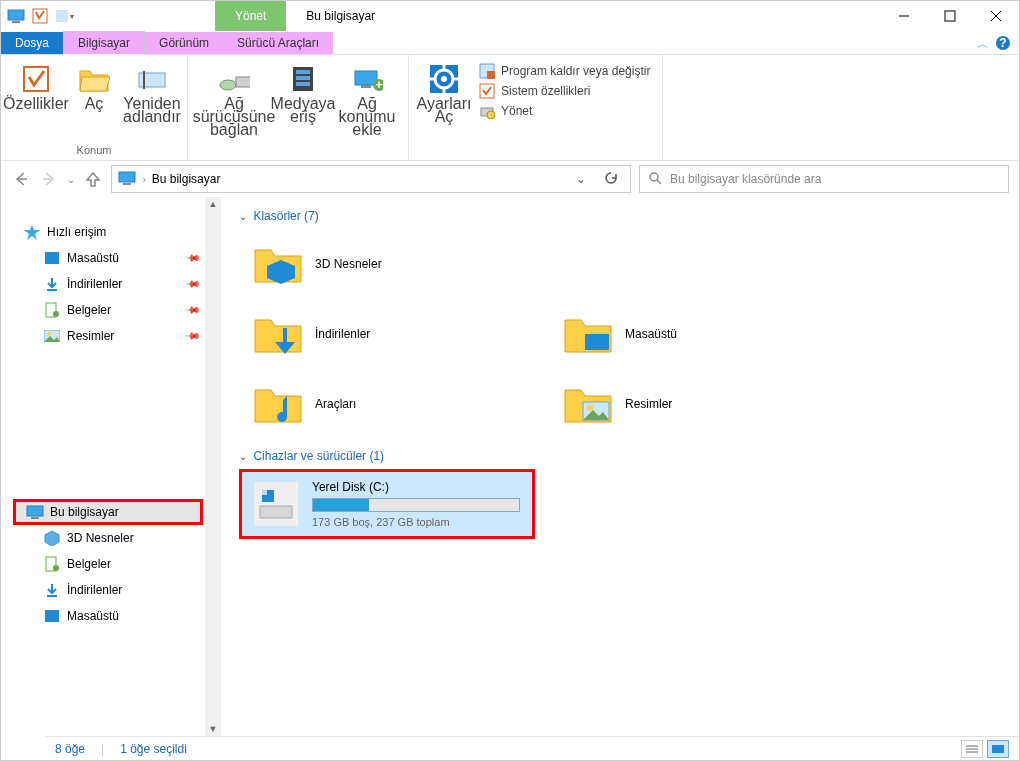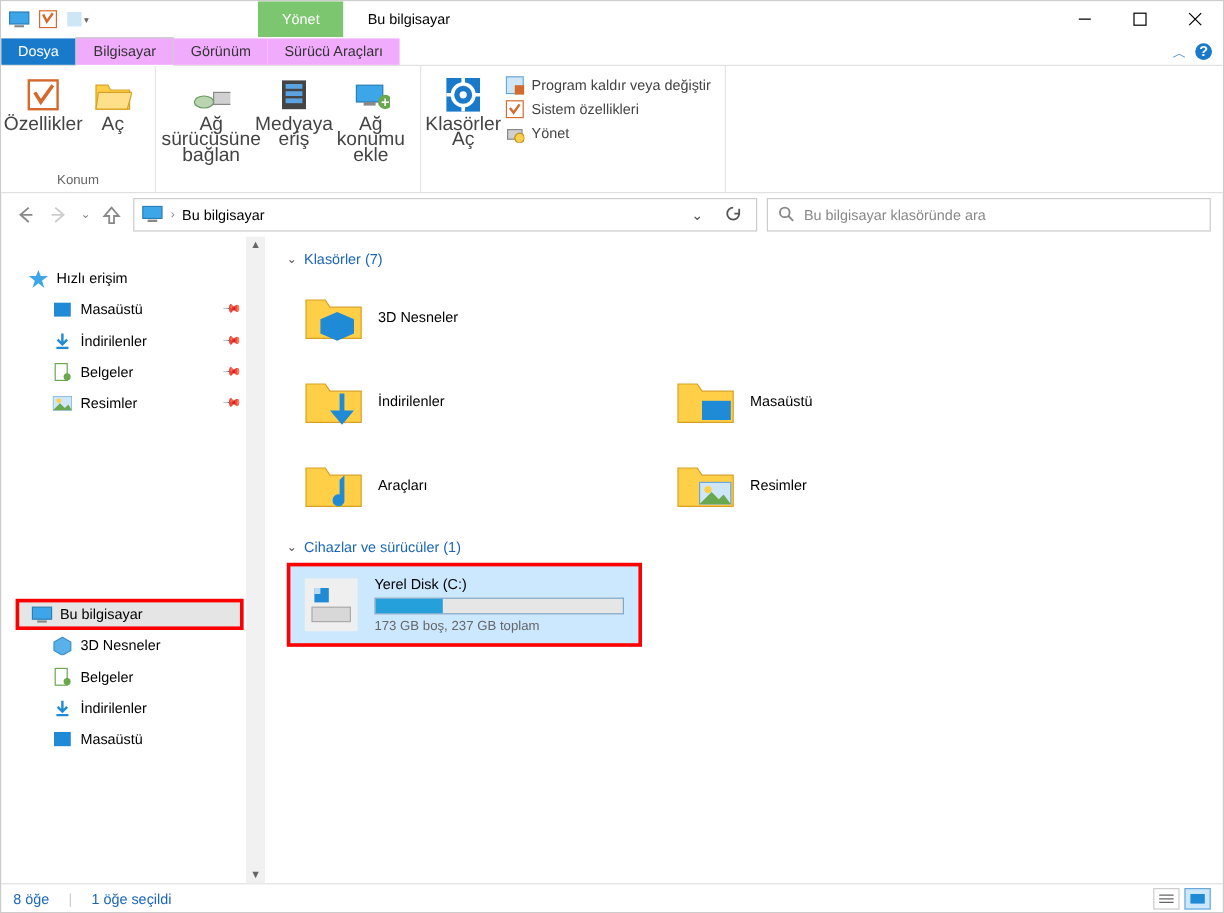--- a/index.html
+++ b/index.html
@@ -63,21 +63,21 @@
 
 .drive-tile { width: 296px; border: 3px solid #ff0000; background: #cce8ff; display: flex; align-items: center; gap: 14px; padding: 8px 12px; }
 .drive-ic { width: 44px; height: 44px; background: #efefef; display: flex; flex-direction: column; align-items: center; justify-content: center; gap: 2px; }
 .drive-info { flex: 1; display: flex; flex-direction: column; gap: 4px; }
 .drive-name { color: #000; }
 .drive-bar { width: 100%; height: 14px; border: 1px solid #7fa8c9; background: #e6e6e6; position: relative; }
 .drive-bar-fill { position: absolute; left: 0; top: 0; bottom: 0; width: 27%; background: #26a0da; }
 .drive-sub { color: #666; font-size: 11px; }
 
 
-.statusbar { height: 24px; border-top: 1px solid #e0e0e0; display: flex; align-items: center; padding: 0 10px; gap: 16px; color: #1a66b8; }
+.statusbar { height: 24px; border-top: 1px solid #e0e0e0; display: flex; align-items: center; padding: 0 10px; gap: 16px; color: #1a66b8; margin-left: 44px; }
 .statusbar .sep { color: #ccc; }
 .statusbar-right { margin-left: auto; display: flex; gap: 4px; }
 .view-btn { width: 22px; height: 18px; border: 1px solid #ccc; display: flex; align-items: center; justify-content: center; }
 
 
 .sq { width: 14px; height: 12px; }
 </style>
 </head>
 <body>
 
@@ -152,20 +152,30 @@
       </div>
       <div class="ribbon-btn">
         <div class="ic">
             <svg width="32" height="28">
               <path d="M2 8 L2 26 L30 26 L30 10 L14 10 L12 6 L2 6 Z" fill="#ffcf48" stroke="#d9a124"></path>
               <path d="M4 12 L32 12 L28 26 L2 26 Z" fill="#ffe08a" stroke="#d9a124"></path>
             </svg>
           </div>
         <div class="lbl">Aç</div>
       </div>
+      <div class="ribbon-btn">
+        <div class="ic">
+            <svg width="32" height="28">
+              <rect x="3" y="8" width="26" height="14" fill="#cfe6f7" stroke="#6aa8d8"></rect>
+              <line x1="8" y1="6" x2="8" y2="24" stroke="#555" stroke-width="2"></line>
+            </svg>
+          </div>
+        <div class="lbl">Yeniden
+adlandır</div>
+      </div>
     </div>
     <div class="ribbon-group-title">Konum</div>
   </div>
 
   <div class="ribbon-group">
     <div class="ribbon-buttons">
       <div class="ribbon-btn" style="width:80px;">
         <div class="ic">
             <svg width="36" height="28">
               <ellipse cx="10" cy="20" rx="8" ry="5" fill="#b8d4b0" stroke="#6a9a5e"></ellipse>
@@ -211,21 +221,21 @@
               <circle cx="16" cy="16" r="9" fill="none" stroke="#fff" stroke-width="3"></circle>
               <circle cx="16" cy="16" r="3" fill="#fff"></circle>
               <g stroke="#fff" stroke-width="3">
                 <line x1="16" y1="2" x2="16" y2="7"></line>
                 <line x1="16" y1="25" x2="16" y2="30"></line>
                 <line x1="2" y1="16" x2="7" y2="16"></line>
                 <line x1="25" y1="16" x2="30" y2="16"></line>
               </g>
             </svg>
           </div>
-        <div class="lbl">Klasörler
+        <div class="lbl">Ayarları
 Aç</div>
       </div>
       <div class="ribbon-small-col">
         <div class="ribbon-small-item">
             <span class="si">
               <svg width="16" height="16">
                 <rect x="1" y="1" width="14" height="14" fill="#cfe6f7" stroke="#6aa8d8"></rect>
                 <rect x="8" y="8" width="8" height="8" fill="#d46a2e"></rect>
               </svg>
             </span>

